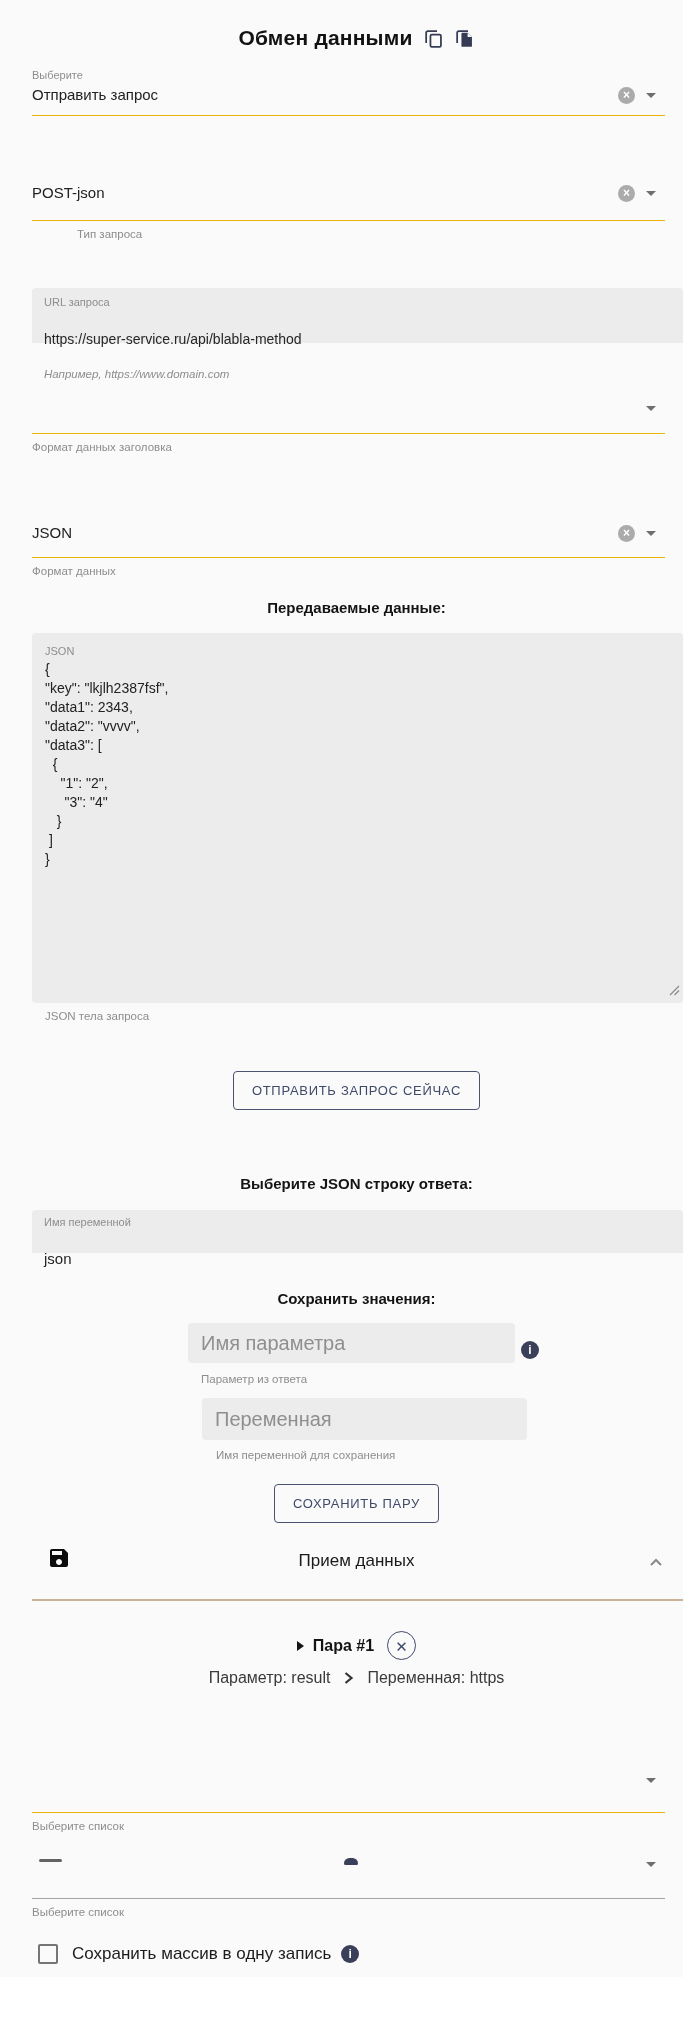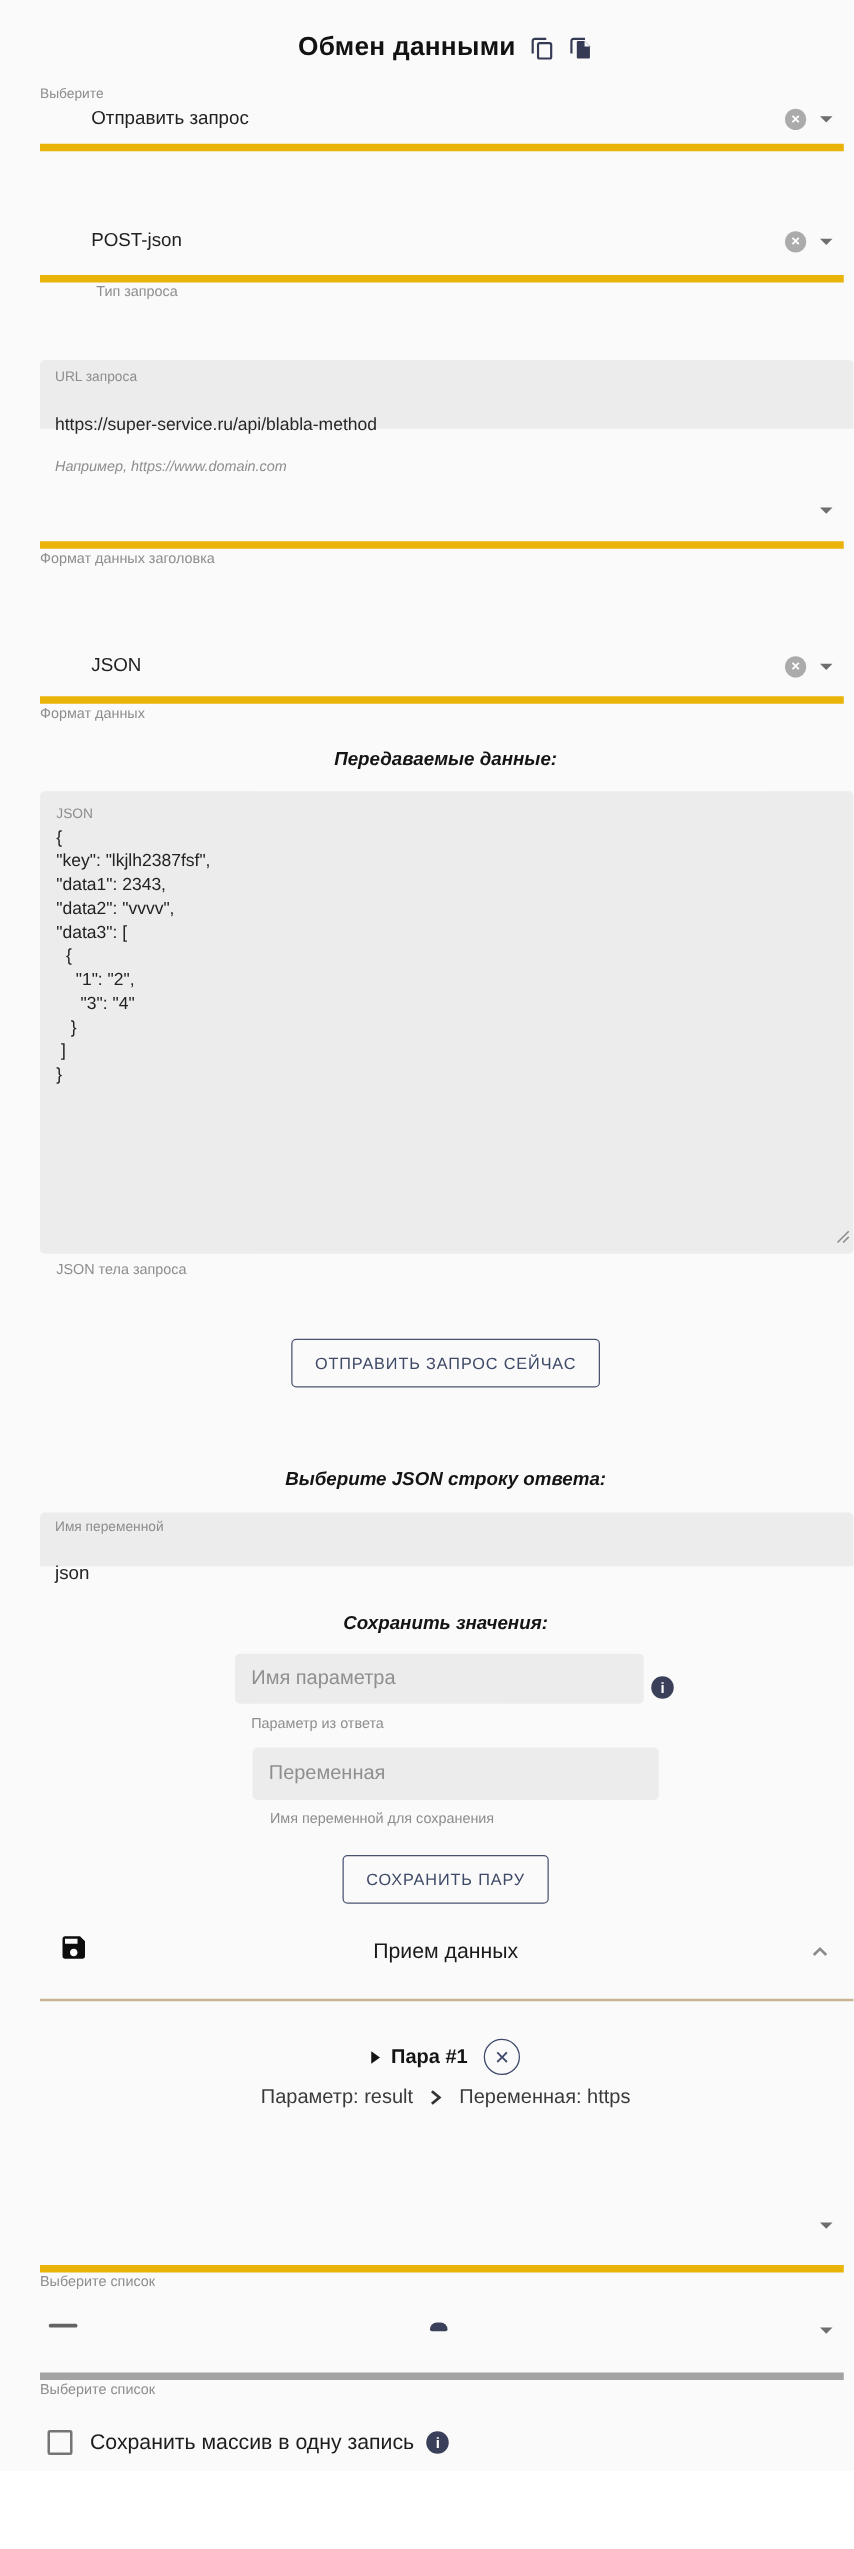--- a/index.html
+++ b/index.html
@@ -10,52 +10,52 @@
   }
   .abs{position:absolute;}
   .cc{position:absolute; left:30px; right:0;}
 
   
   .title-row{top:26px; display:flex; align-items:center; justify-content:center; gap:10px;}
   .title{font-size:21px; font-weight:600; color:#121212; letter-spacing:.2px;}
   .title-icon{display:inline-flex; align-items:center;}
 
   
-  .usel{left:32px; right:8px; border-bottom:6px solid #eab308;}
+  .usel{left:32px; right:18px; border-bottom:1px solid #eab308;}
   .fl-label{font-size:11px; line-height:14px; color:#8d8d8d;}
   .val-row{display:flex; align-items:center;}
-  .val{font-size:15px; line-height:20px; color:#212121;margin-left:41px;}
+  .val{font-size:15px; line-height:20px; color:#212121;}
   .sel-icons{margin-left:auto; display:flex; align-items:center; gap:11px; padding-right:9px;}
   .clear-btn{width:17px; height:17px; border-radius:50%; background:#ababab; color:#fff;
     font-size:12px; font-weight:700; line-height:17px; text-align:center; display:inline-block;}
   .caret{width:0; height:0; border-left:5px solid transparent; border-right:5px solid transparent;
     border-top:5px solid #6e6e6e;}
   .helper{font-size:11.5px; line-height:14px; color:#8d8d8d;}
 
   
   .ffield{background:#ececec; border-radius:4px 4px 0 0;}
   .ffield .inner{padding:8px 12px 4px 12px;}
   .ffield .fl-label{line-height:13px;}
   .ffield .fval{font-size:14px; line-height:18px; color:#262626; margin-top:21px;}
 
   
   .jsonbox{left:32px; right:0; top:633px; height:370px; background:#ececec; border-radius:4px;}
   .jsonbox .inner{padding:11px 13px;}
   .jsontext{font-size:14px; line-height:19px; color:#222; white-space:pre-wrap; margin-top:2px;}
   .resize-h{position:absolute; right:3px; bottom:3px;}
 
-  .heading{font-size:15px; font-weight:700; color:#141414; text-align:center;font-style:italic;}
+  .heading{font-size:15px; font-weight:700; color:#141414; text-align:center;}
 
   .btn{display:inline-block; background:transparent; border:1px solid #4a5270; border-radius:4px;
     color:#3f4a68; font-family:inherit; font-size:13px; font-weight:500; letter-spacing:.7px;
     padding:11px 18px; line-height:15px; cursor:pointer;}
 
   .input-box{background:#ececec; border-radius:4px; display:flex; align-items:center;}
   .input-box input{width:100%; height:100%; background:transparent; border:none; outline:none;
-    font-family:inherit; font-size:16px; color:#333; padding:0 0 0 13px;}
+    font-family:inherit; font-size:20px; color:#333; padding:0 0 0 13px;}
   .input-box input::placeholder{color:#8f8f8f; opacity:1;}
 
   .info-icon{width:18px; height:18px; border-radius:50%; background:#3a4059; color:#fff;
     font-size:12px; font-weight:700; line-height:18px; text-align:center; display:inline-block;
     font-style:normal;}
 
   
   .recv-title{font-size:17px; color:#1a1a1a; text-align:center;}
   .divider{left:32px; right:0; top:1599px; height:2px; background:#c8b394;}
   .pair-row{top:1631px; display:flex; align-items:center; justify-content:center;}

